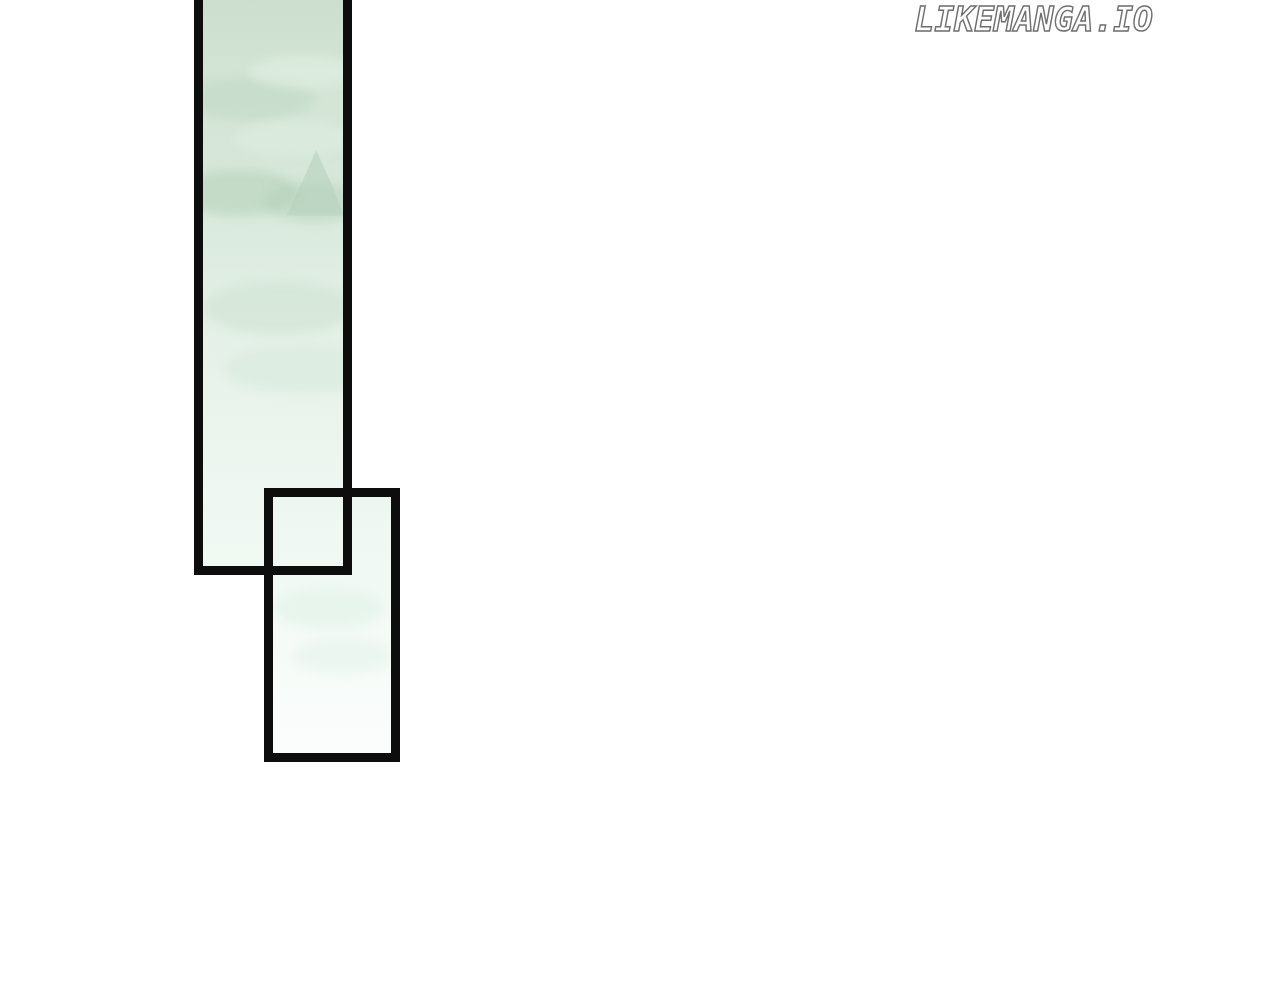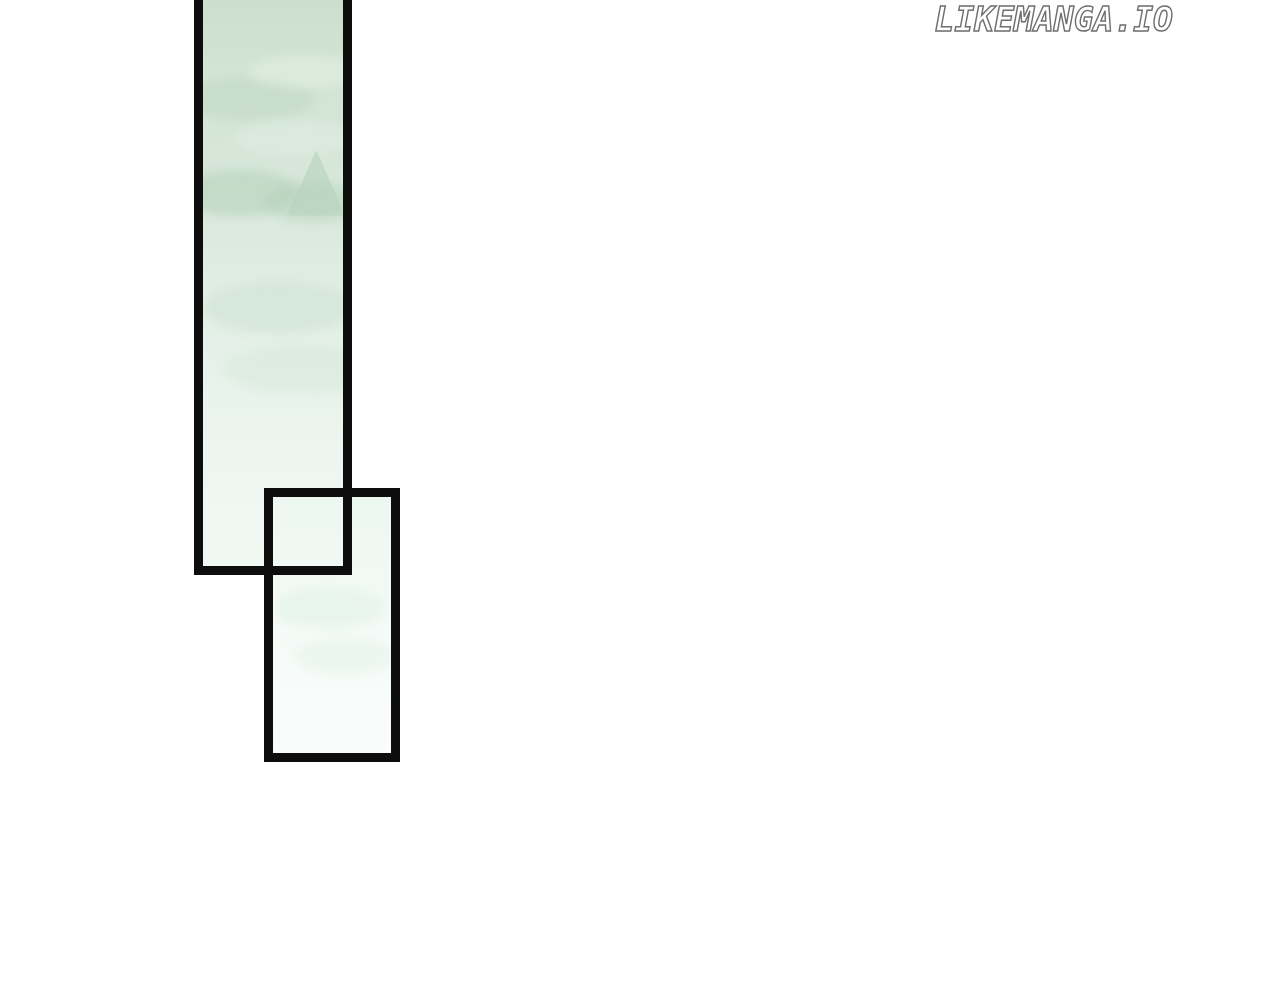--- a/index.html
+++ b/index.html
@@ -5,21 +5,20 @@
   html, body { margin: 0; padding: 0; }
   body { background: #ffffff; }
 
   .page {
     position: relative;
     width: 1168px;
     height: 1000px;
     overflow: hidden;
     background: #ffffff;
     font-family: "Liberation Sans", sans-serif;
-    padding-left: 20px;
   }
 
   
   .panel1-fill {
     position: absolute;
     left: 194px; top: 0; width: 158px; height: 575px;
     overflow: hidden;
     background: linear-gradient(180deg,
       #ccdfce 0%,
       #d2e4d4 12%,

